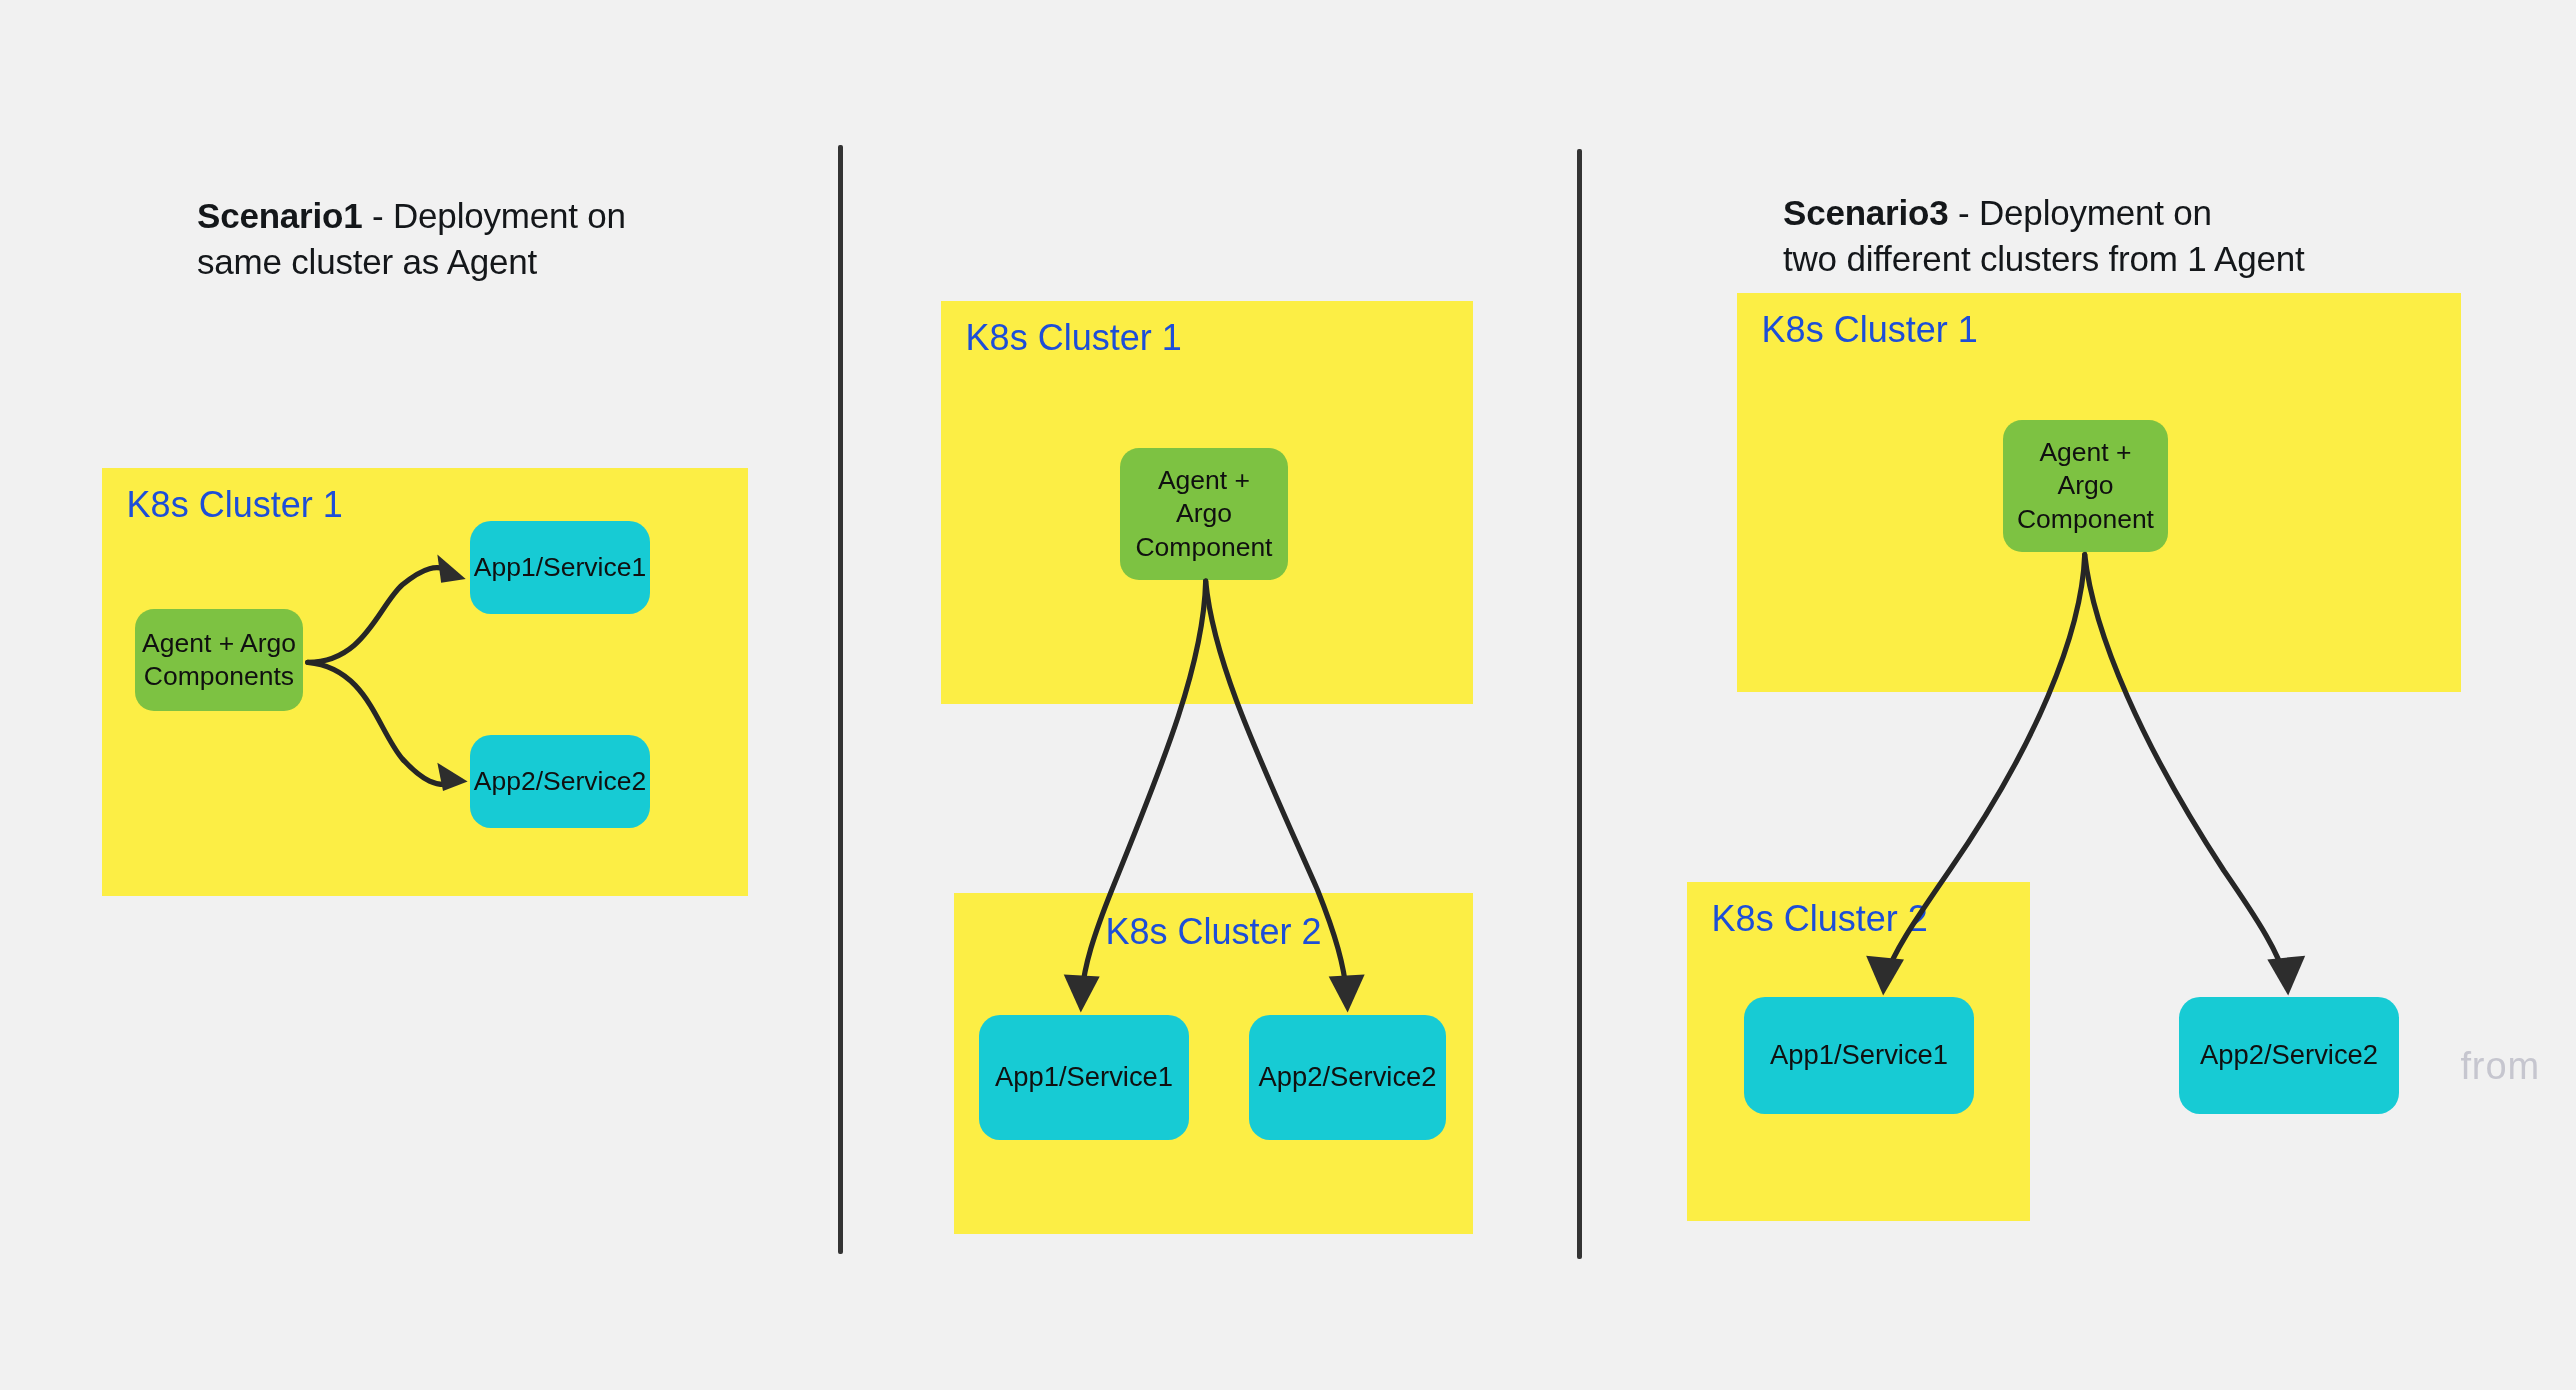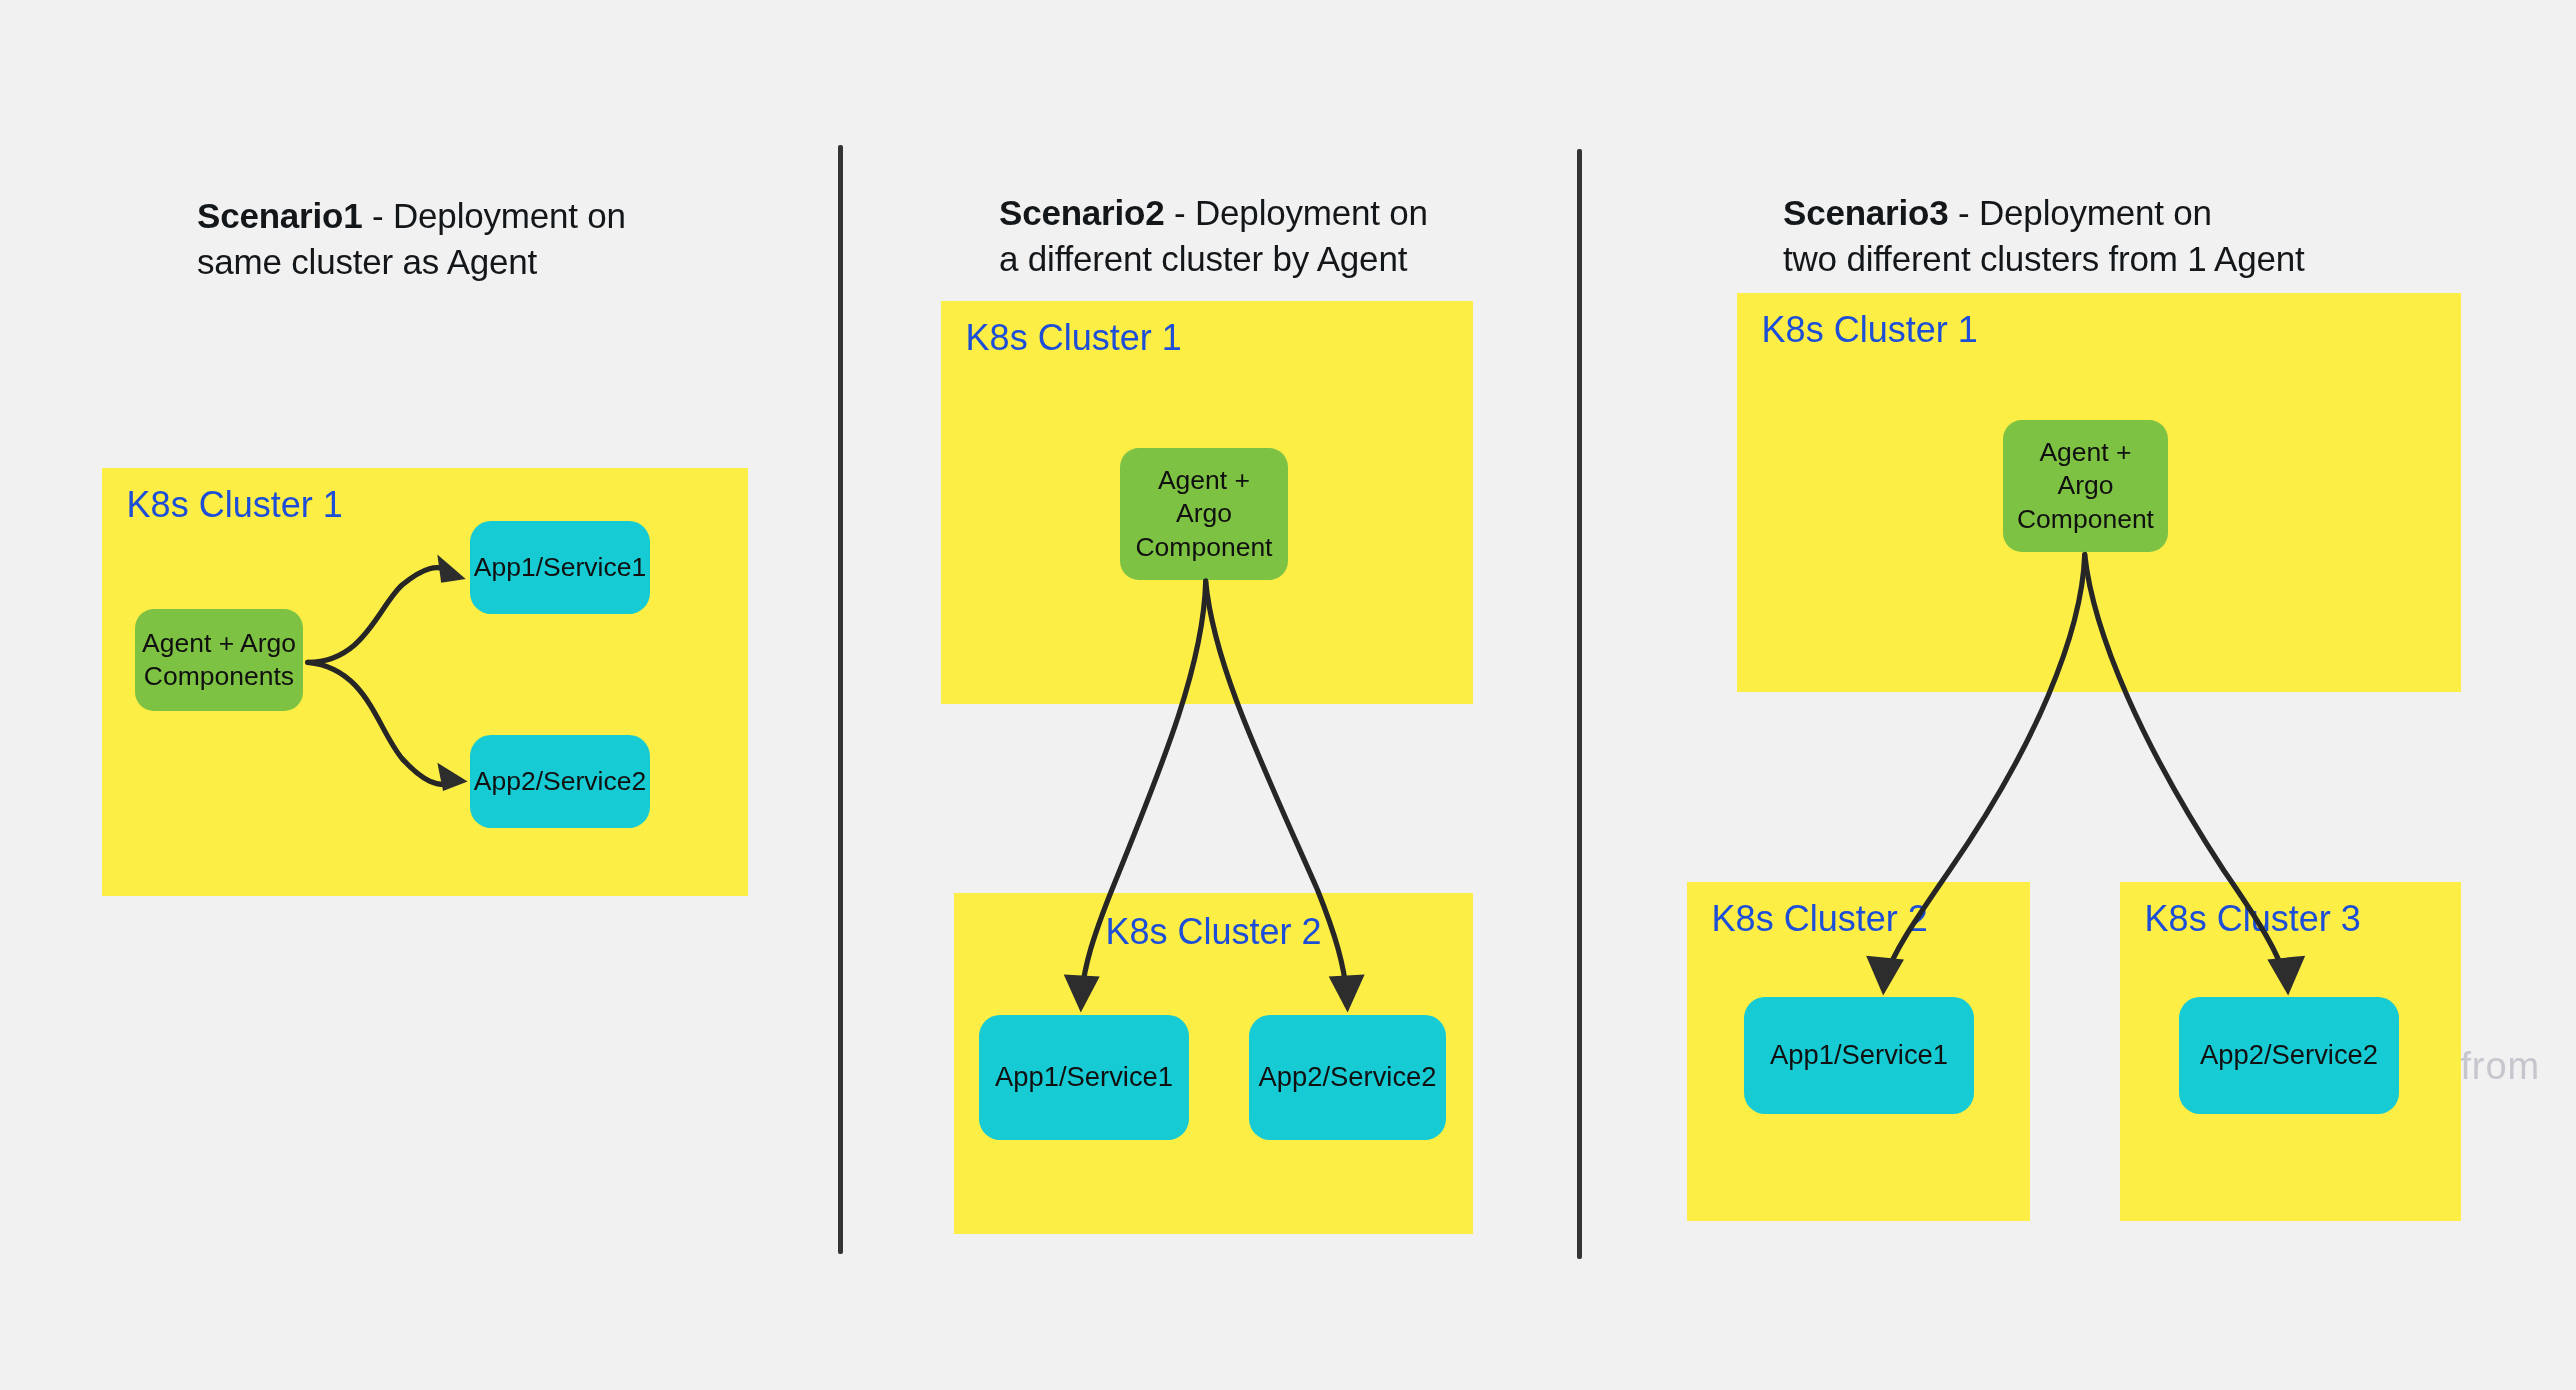--- a/index.html
+++ b/index.html
@@ -110,24 +110,20 @@
 
   <div class="node green" style="left:135px; top:609px; width:168px; height:102px; font-size:26.5px;">Agent + Argo
 Components</div>
 
   <div class="node cyan" style="left:470px; top:521px; width:180px; height:93px; font-size:26.5px;">App1/Service1</div>
 
   <div class="node cyan" style="left:470px; top:735px; width:180px; height:93px; font-size:26.5px;">App2/Service2</div>
 
   <div class="divider" style="left:838px; top:145px; height:1109px;"></div>
 
-  <div class="panel-heading" style="left:999px; top:144px; width:530px;">
-    <span class="strong">Scenario2</span><span> - Deployment on
-a different cluster by Agent</span>
-  </div>
 
   <div class="cluster" style="left:941px; top:301px; width:532px; height:403px;">
     <div class="cluster-label left">K8s Cluster 1</div>
   </div>
 
   <div class="node green" style="left:1120px; top:448px; width:168px; height:132px; font-size:26.5px;">Agent +
 Argo
 Component</div>
 
   <div class="cluster" style="left:954px; top:893px; width:519px; height:341px;">
@@ -152,23 +148,20 @@
   <div class="node green" style="left:2003px; top:420px; width:165px; height:132px; font-size:26.5px;">Agent +
 Argo
 Component</div>
 
   <div class="cluster" style="left:1687px; top:882px; width:343px; height:339px;">
     <div class="cluster-label left">K8s Cluster 2</div>
   </div>
 
   <div class="node cyan" style="left:1744px; top:997px; width:230px; height:117px; font-size:27.4px;">App1/Service1</div>
 
-  <div class="cluster" style="left:2120px; top:882px; width:341px; height:339px;">
-    <div class="cluster-label left">K8s Cluster 3</div>
-  </div>
 
   <div class="node cyan" style="left:2179px; top:997px; width:220px; height:117px; font-size:27.4px;">App2/Service2</div>
 
   <svg class="arrows" viewBox="0 0 2722 1469">
 
     <g>
       <path d="M 325 700 C 385 700, 400 640, 425 618 C 447 600, 462 595, 478 605"></path>
       <polygon points="492,612 462,586 466,616"></polygon>
     </g>
 

